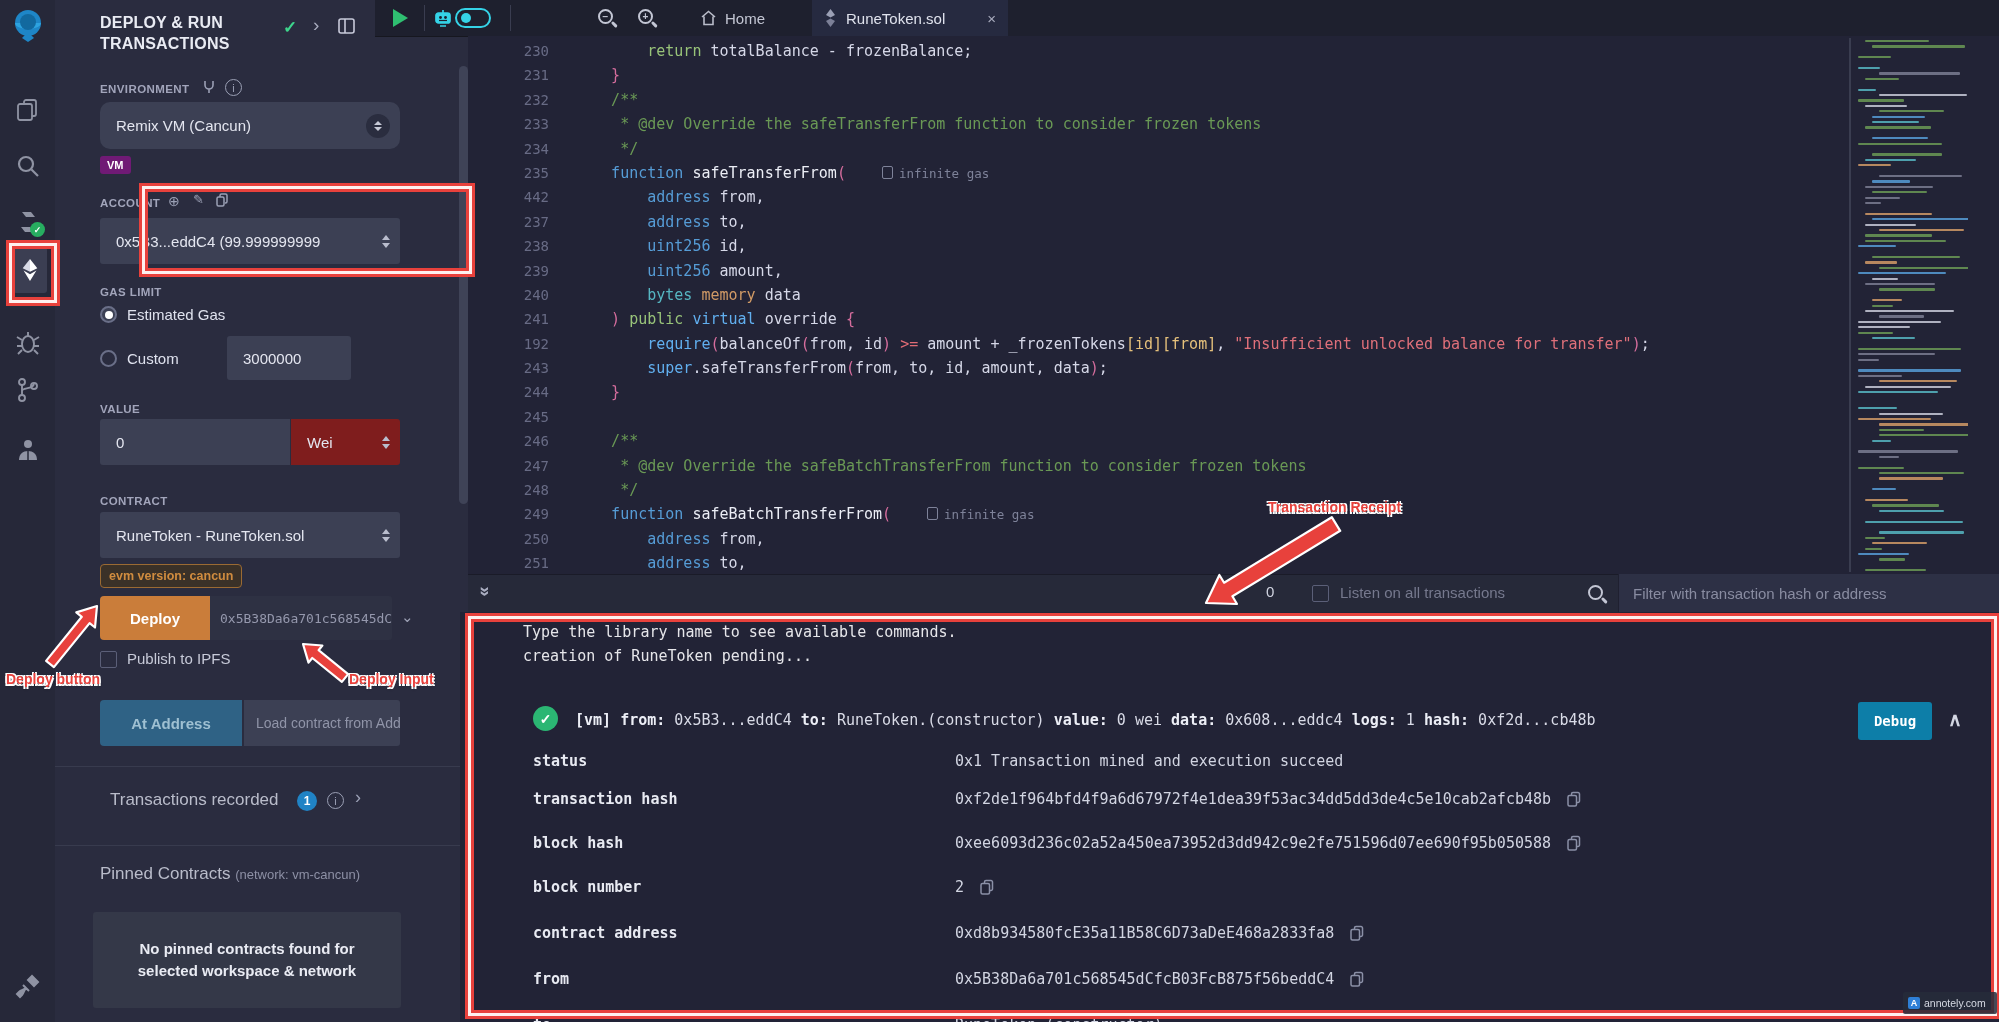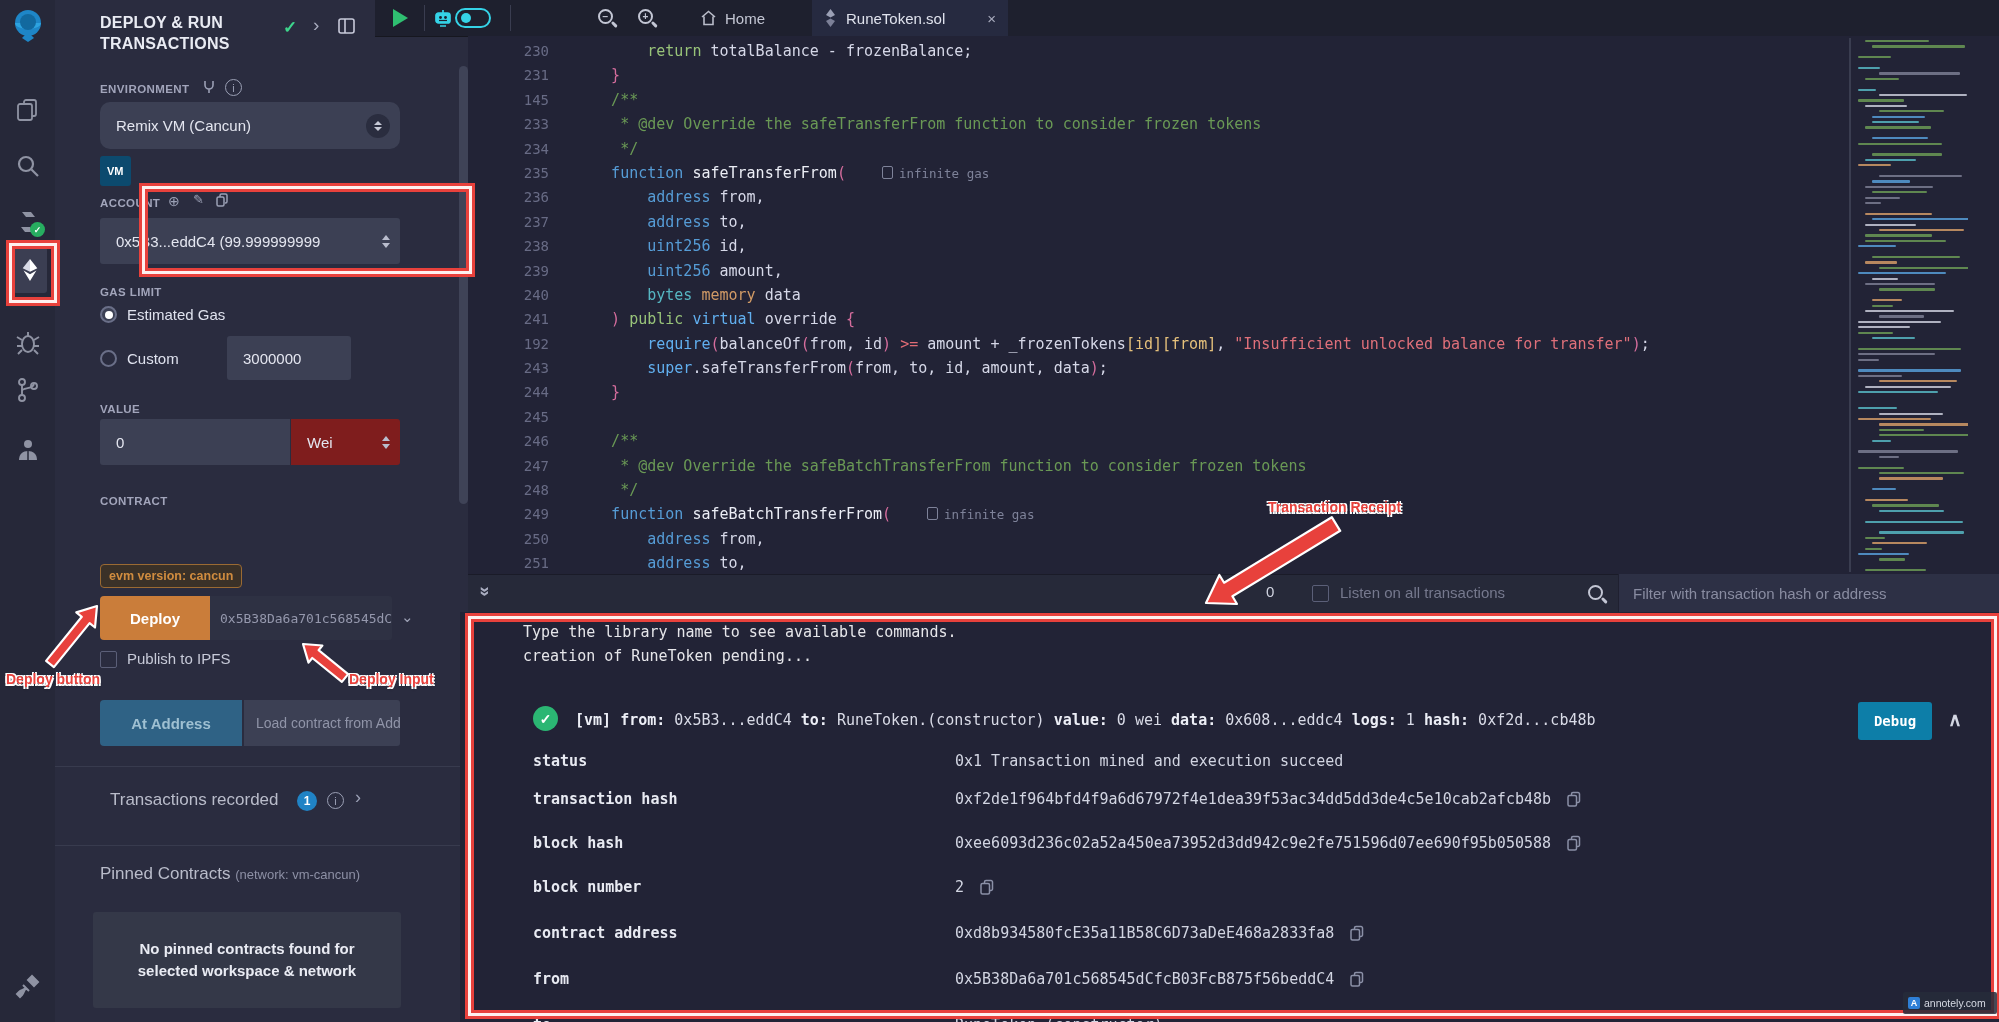--- a/index.html
+++ b/index.html
@@ -18,21 +18,21 @@
   .hdr-chev{left:258px;top:14px;color:#a7abbd;font-size:19px;}
   .hdr-cols{left:283px;top:18px;}
   .lbl{font-size:11.5px;font-weight:bold;letter-spacing:.4px;color:#a2a5bb;}
   .select,.input{background:#3c4054;border-radius:3px;color:#e4e6f0;font-size:15px;display:flex;align-items:center;}
   .select .txt,.input .txt{padding-left:16px;white-space:nowrap;overflow:hidden;}
   .stepper{margin-left:auto;margin-right:10px;display:flex;flex-direction:column;gap:3px;flex:none;}
   .stepper i{width:0;height:0;border-left:4px solid transparent;border-right:4px solid transparent;display:block;}
   .stepper .up{border-bottom:5px solid #b9bdcd;}
   .stepper .dn{border-top:5px solid #b9bdcd;}
   .circle-stepper{margin-left:auto;margin-right:10px;width:24px;height:24px;border-radius:50%;background:#2a2d3f;display:flex;align-items:center;justify-content:center;flex:none;}
-  .vm-badge{left:45px;top:156px;background:#0c4a6e;color:#fff;font-size:11px;font-weight:bold;border-radius:3px;padding:9px 7px;}
+  .vm-badge{left:45px;top:156px;background:#701a75;color:#fff;font-size:11px;font-weight:bold;border-radius:3px;padding:3px 7px;}
   .radio{width:17px;height:17px;border-radius:50%;border:2px solid #6a6f88;box-sizing:border-box;background:#2a2c3f;}
   .radio.sel{background:#3c4054;display:flex;align-items:center;justify-content:center;}
   .radio.sel::after{content:"";width:8px;height:8px;border-radius:50%;background:#fff;}
   .rlabel{font-size:15px;color:#dfe2ee;}
   .evm-badge{left:45px;top:564px;border:1px solid #9a6a33;background:#3a3128;color:#d08c3f;font-weight:bold;font-size:12.5px;border-radius:4px;padding:4px 8px;text-align:right;}
   .deploy-btn{left:45px;top:596px;width:110px;height:44px;background:#ca7d3a;border:none;border-radius:4px 0 0 4px;color:#fff;font-weight:bold;font-size:15px;}
   .deploy-input{left:155px;top:596px;width:182px;height:44px;background:#2e3143;border-radius:0 3px 3px 0;color:#9598ad;font-size:13px;display:flex;align-items:center;padding-left:10px;box-sizing:border-box;overflow:hidden;white-space:nowrap;}
   .chk{width:17px;height:17px;border:1.5px solid #5b5f78;border-radius:2px;background:transparent;box-sizing:border-box;}
   .ataddr-btn{left:45px;top:700px;width:142px;height:46px;background:#2f6285;border:none;border-radius:4px 0 0 4px;color:#9fc0d2;font-weight:bold;font-size:15px;}
   .ataddr-input{left:189px;top:700px;width:156px;height:46px;background:#3c4054;border-radius:0 3px 3px 0;color:#9094a8;font-size:14px;display:flex;align-items:center;padding-left:12px;box-sizing:border-box;overflow:hidden;white-space:nowrap;}
@@ -224,20 +224,27 @@
     </div>
     <div class="abs select" style="left:236px;top:419px;width:109px;height:46px;border-radius:0 3px 3px 0;background:#7f1d1d;">
       <span class="txt">Wei</span>
       <span class="stepper">
           <i class="up"></i>
           <i class="dn"></i>
         </span>
     </div>
 
     <div class="abs lbl" style="left:45px;top:495px;">CONTRACT</div>
+    <div class="abs select" style="left:45px;top:512px;width:300px;height:46px;">
+      <span class="txt">RuneToken - RuneToken.sol</span>
+      <span class="stepper">
+          <i class="up"></i>
+          <i class="dn"></i>
+        </span>
+    </div>
     <div class="abs evm-badge">evm version: cancun</div>
 
     <button class="abs deploy-btn">Deploy</button>
     <div class="abs deploy-input mono">0x5B38Da6a701c568545dCfcB03FcB875f56beddC4</div>
     <div class="abs" style="left:346px;top:608px;color:#a0a4b8;font-size:15px;">⌄</div>
 
     <div class="abs chk" style="left:45px;top:651px;"></div>
     <div class="abs rlabel" style="left:72px;top:650px;color:#c7cad8;">Publish to IPFS</div>
 
     <button class="abs ataddr-btn">At Address</button>
@@ -287,25 +294,25 @@
         <path d="M6.5 18 L2 12 L6.5 9.5 L11 12 Z" fill="#7c8097"></path>
       </svg>
     <span>RuneToken.sol</span>
     <span class="tab-close">×</span>
   </div>
 
   <div class="abs editor mono">
     <div class="gutter" id="gutter">
         <div class="cl">230</div>
         <div class="cl">231</div>
-        <div class="cl">145</div>
+        <div class="cl">232</div>
         <div class="cl">233</div>
         <div class="cl">234</div>
         <div class="cl">235</div>
-        <div class="cl">236</div>
+        <div class="cl">442</div>
         <div class="cl">237</div>
         <div class="cl">238</div>
         <div class="cl">239</div>
         <div class="cl">240</div>
         <div class="cl">241</div>
         <div class="cl">192</div>
         <div class="cl">243</div>
         <div class="cl">244</div>
         <div class="cl">245</div>
         <div class="cl">246</div>

